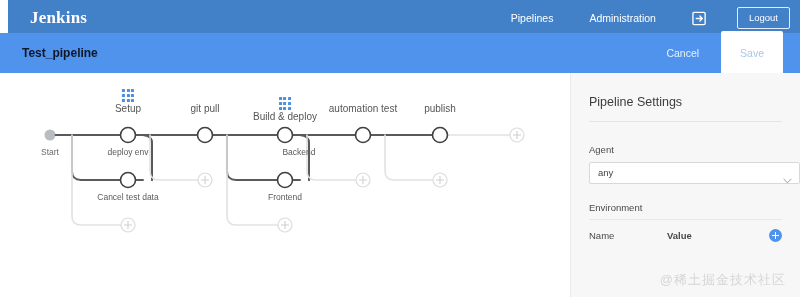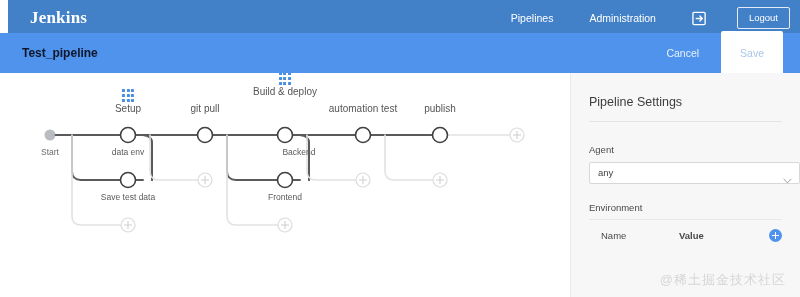--- a/index.html
+++ b/index.html
@@ -118,21 +118,21 @@
   }
   .chevron {
     position: absolute; right: 8px; top: 8px; pointer-events: none;
   }
   .env-label { margin: 18px 0 0 18px; font-size: 9.5px; color: #4a4a4a; }
   .env-divider { margin: 6px 18px 0 18px; height: 1px; background: #e8e8e8; }
   .env-header {
     margin: 9px 18px 0 18px; display: flex; align-items: center;
     font-size: 9.5px; color: #4a4a4a;
   }
-  .env-col-name { width: 78px; margin-left: 12px; }
+  .env-col-name { width: 78px; }
   .env-col-value { flex: 1; font-weight: bold; }
   .add-btn {
     width: 13px; height: 13px; border-radius: 50%;
     background: #4f93ec; position: relative; cursor: pointer; border: none;
   }
   .add-btn:before, .add-btn:after {
     content: ""; position: absolute; background: #ffffff;
   }
   .add-btn:before { left: 3px; top: 6px; width: 7px; height: 1.4px; }
   .add-btn:after { left: 5.8px; top: 3.2px; width: 1.4px; height: 7px; }
@@ -246,43 +246,43 @@
             <path d="M 440 103.4 L 440 110.6" stroke="#cfcfcf" stroke-width="1.1" fill="none" stroke-linecap="round"></path>
           </g>
           <g>
             <circle cx="517" cy="62" r="7" fill="#ffffff" stroke="#dcdcdc" stroke-width="1.2"></circle>
             <path d="M 513.4 62 L 520.6 62" stroke="#cfcfcf" stroke-width="1.1" fill="none" stroke-linecap="round"></path>
             <path d="M 517 58.4 L 517 65.6" stroke="#cfcfcf" stroke-width="1.1" fill="none" stroke-linecap="round"></path>
           </g>
         </svg>
       <div id="overlay">
           <div class="start-caption" style="left: 50px; top: 74px;">Start</div>
-          <div class="node-caption" style="left: 128px; top: 74px;">data env</div>
-          <div class="node-caption" style="left: 128px; top: 119px;">Save test data</div>
+          <div class="node-caption" style="left: 128px; top: 74px;">deploy env</div>
+          <div class="node-caption" style="left: 128px; top: 119px;">Cancel test data</div>
           <div class="stage-head" style="left: 128px; top: 17px;">
             <div class="grip">
               <i></i>
               <i></i>
               <i></i>
               <i></i>
               <i></i>
               <i></i>
               <i></i>
               <i></i>
               <i></i>
             </div>
             <div class="stage-label">Setup</div>
           </div>
           <div class="stage-head" style="left: 205px; top: 17px;">
             <div class="grip"></div>
             <div class="stage-label">git pull</div>
           </div>
           <div class="node-caption" style="left: 299px; top: 74px;">Backend</div>
           <div class="node-caption" style="left: 285px; top: 119px;">Frontend</div>
-          <div class="stage-head" style="left: 285px; top: 0;">
+          <div class="stage-head" style="left: 285px; top: 25px;">
             <div class="grip">
               <i></i>
               <i></i>
               <i></i>
               <i></i>
               <i></i>
               <i></i>
               <i></i>
               <i></i>
               <i></i>

